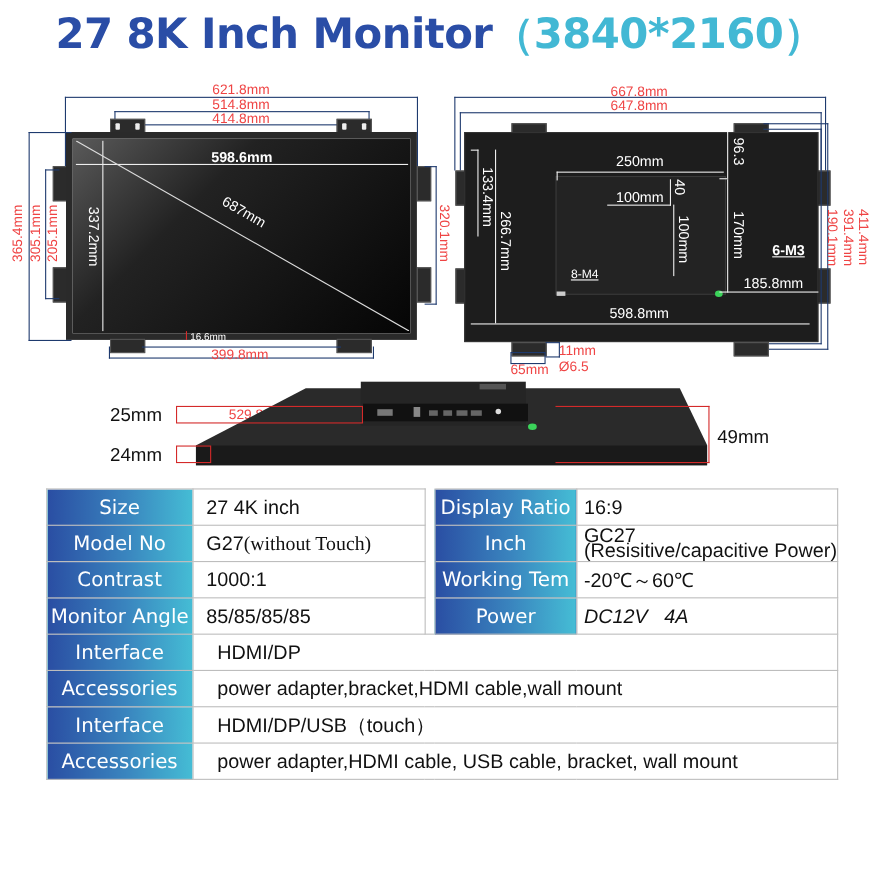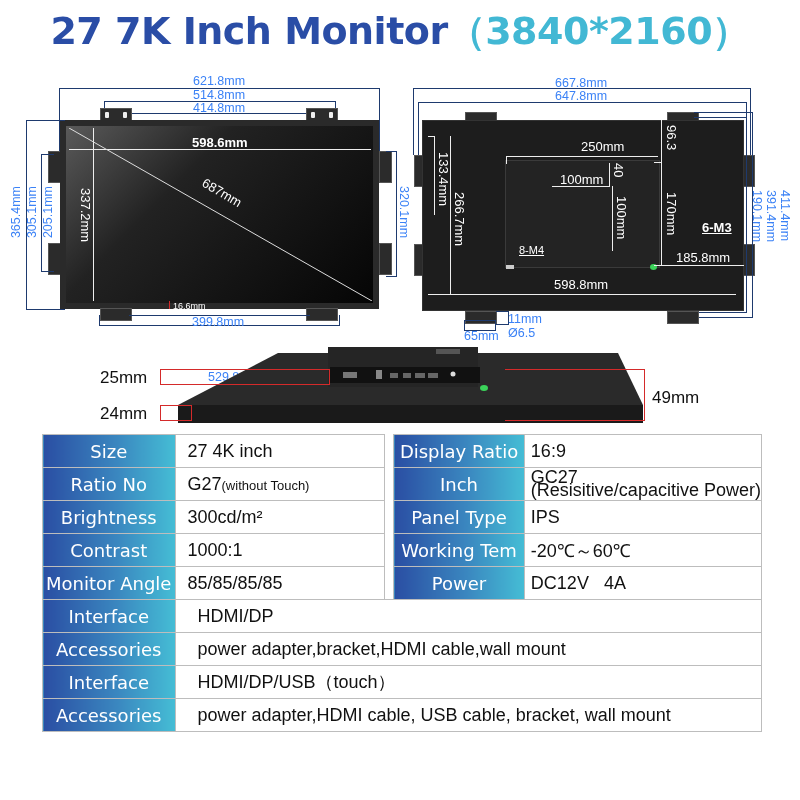--- a/index.html
+++ b/index.html
@@ -1,43 +1,43 @@
 <!DOCTYPE html>
 <html><head>
 <meta charset="utf-8">
 <style>
   html,body{margin:0;padding:0;background:#fff;}
   body{width:800px;height:800px;position:relative;overflow:hidden;font-family:"Liberation Sans","DejaVu Sans",sans-serif;color:#111;}
   .abs{position:absolute;}
   .title{position:absolute;left:0;top:6px;width:800px;text-align:center;font-family:"DejaVu Sans",sans-serif;font-weight:bold;font-size:38px;letter-spacing:-0.5px;white-space:nowrap;}
   .title .t1{color:#2a4da6;}
   .title .t2{color:#42b8d4;font-weight:bold;}
-  .dim{position:absolute;font-size:12.5px;color:#3b82f6;white-space:nowrap;line-height:13px;}
+  .dim{position:absolute;font-size:12.5px;color:#ef4444;white-space:nowrap;line-height:13px;}
   .dimw{position:absolute;font-size:13px;color:#fff;white-space:nowrap;line-height:14px;}
   .vert{writing-mode:vertical-rl;}
   .ln{position:absolute;border-color:#1e3a6e;border-style:solid;border-width:0;}
   .wl{position:absolute;background:#eee;}
   .panel{position:absolute;background:linear-gradient(135deg,#5a5a5a 0%,#222 35%,#050505 100%);border:6px solid #2a2a2a;box-sizing:border-box;}
   .back{position:absolute;background:#1d1d1d;border:1px solid #333;box-sizing:border-box;}
   .bracket{position:absolute;background:#2b2b2b;border:1px solid #555;box-sizing:border-box;}
   .hole{position:absolute;width:4px;height:6px;background:#eee;border-radius:1px;}
   table.spec{position:absolute;border-collapse:collapse;}
   .spec td{height:32px;border:1px solid #bdbdbd;padding:0;font-size:18px;}
   .lab{background:linear-gradient(90deg,#2a4ea3 0%,#3a86bf 55%,#45bdd5 100%);color:#fff;text-align:center;font-family:"DejaVu Sans",sans-serif;font-size:17px;}
   .val{padding-left:12px !important;color:#111;font-family:"Liberation Sans",sans-serif;font-size:18px;white-space:nowrap;}
-  .small{font-size:13px;}
+  .small{font-size:18px;font-family:Liberation Serif, serif;}
   .tiny{font-size:12px;line-height:13px;}
   .redbox{position:absolute;border:1px solid #d42a2a;box-sizing:border-box;}
   .sidelbl{position:absolute;font-size:17px;color:#111;white-space:nowrap;}
 </style>
 </head>
 <body>
 
 <div class="title">
-  <span class="t1">27 7K Inch Monitor</span><span class="t2">（3840*2160）</span>
+  <span class="t1">27 8K Inch Monitor</span><span class="t2">（3840*2160）</span>
 </div>
 
 <div>
 
   <div class="ln" style="left:59px;top:88px;width:319px;height:62px;border-width:1px 1px 0 1px;"></div>
   <div class="ln" style="left:104px;top:101px;width:230px;height:10px;border-width:1px 1px 0 1px;"></div>
   <div class="ln" style="left:127px;top:113px;width:184px;height:0;border-width:1px 0 0 0;"></div>
   <div class="dim" style="left:193px;top:75px;">621.8mm</div>
   <div class="dim" style="left:193px;top:89px;">514.8mm</div>
   <div class="dim" style="left:193px;top:102px;">414.8mm</div>
@@ -111,21 +111,21 @@
   <div class="wl" style="left:612px;top:186px;width:1px;height:65px;"></div>
   <div class="wl" style="left:661px;top:163px;width:1px;height:103px;"></div>
   <div class="wl" style="left:654px;top:162px;width:8px;height:1px;"></div>
   <div class="wl" style="left:654px;top:265px;width:90px;height:1px;"></div>
   <div class="wl" style="left:661px;top:120px;width:1px;height:42px;"></div>
   <div class="wl" style="left:428px;top:294px;width:308px;height:1px;"></div>
   <div class="wl" style="left:450px;top:136px;width:1px;height:158px;"></div>
   <div class="wl" style="left:428px;top:136px;width:7px;height:1px;"></div>
   <div class="wl" style="left:434px;top:136px;width:1px;height:79px;"></div>
 
-  <div class="dimw" style="left:560px;top:140px;margin-left:21px;">250mm</div>
+  <div class="dimw" style="left:560px;top:140px;">250mm</div>
   <div class="dimw" style="left:560px;top:173px;">100mm</div>
   <div class="dimw vert" style="left:611px;top:163px;">40</div>
   <div class="dimw vert" style="left:614px;top:196px;">100mm</div>
   <div class="dimw vert" style="left:664px;top:192px;">170mm</div>
   <div class="dimw vert" style="left:664px;top:125px;">96.3</div>
   <div class="dimw vert" style="left:436px;top:152px;">133.4mm</div>
   <div class="dimw vert" style="left:452px;top:192px;">266.7mm</div>
   <div class="dimw" style="left:702px;top:221px;text-decoration:underline;font-weight:bold;">6-M3</div>
   <div class="dimw" style="left:519px;top:243px;font-size:11px;text-decoration:underline;text-align:center;">8-M4</div>
   <div class="dimw" style="left:676px;top:251px;">185.8mm</div>
@@ -164,66 +164,59 @@
     <rect x="258" y="4" width="24" height="5" fill="#555"></rect>
   </svg>
   <div class="redbox" style="left:160px;top:369px;width:170px;height:16px;"></div>
   <div class="redbox" style="left:160px;top:405px;width:32px;height:16px;"></div>
   <div class="redbox" style="left:505px;top:369px;width:140px;height:52px;border-left:none;"></div>
   <div class="sidelbl" style="left:100px;top:368px;">25mm</div>
   <div class="sidelbl" style="left:100px;top:404px;">24mm</div>
   <div class="sidelbl" style="left:652px;top:388px;">49mm</div>
 </div>
 
-<table class="spec" style="left:42px;top:434px;width:720px;">
+<table class="spec" style="left:42px;top:444px;width:720px;">
   <colgroup>
       <col style="width:137px">
       <col style="width:218px">
       <col style="width:10px">
       <col style="width:137px">
       <col style="width:218px">
     </colgroup>
   <tbody>
       <tr>
     <td class="lab">Size</td>
     <td class="val">27 4K inch</td>
     <td style="border-top:none;border-bottom:none;"></td>
     <td class="lab">Display Ratio</td>
     <td class="val" style="padding-left:6px !important;">16:9</td>
   </tr>
   <tr>
-    <td class="lab">Ratio No</td>
+    <td class="lab">Model No</td>
     <td class="val"><span>G27</span><span class="small">(without Touch)</span></td>
     <td style="border-top:none;border-bottom:none;"></td>
     <td class="lab">Inch</td>
     <td class="val tiny" style="padding-left:6px !important;">
           <div>GC27</div>
           <div>(Resisitive/capacitive Power)</div>
         </td>
   </tr>
   <tr>
-    <td class="lab">Brightness</td>
-    <td class="val">300cd/m²</td>
-    <td style="border-top:none;border-bottom:none;"></td>
-    <td class="lab">Panel Type</td>
-    <td class="val" style="padding-left:6px !important;">IPS</td>
-  </tr>
-  <tr>
     <td class="lab">Contrast</td>
     <td class="val">1000:1</td>
     <td style="border-top:none;border-bottom:none;"></td>
     <td class="lab">Working Tem</td>
     <td class="val" style="padding-left:6px !important;">-20℃～60℃</td>
   </tr>
   <tr>
     <td class="lab">Monitor Angle</td>
     <td class="val">85/85/85/85</td>
     <td style="border-top:none;border-bottom:none;"></td>
     <td class="lab">Power</td>
-    <td class="val" style="padding-left:6px !important;white-space:pre;">DC12V   4A</td>
+    <td class="val" style="padding-left:6px !important;white-space:pre;font-style:italic;">DC12V   4A</td>
   </tr>
   <tr>
     <td class="lab">Interface</td>
     <td class="val" colspan="4" style="padding-left:22px !important;">HDMI/DP</td>
   </tr>
   <tr>
     <td class="lab">Accessories</td>
     <td class="val" colspan="4" style="padding-left:22px !important;">power adapter,bracket,HDMI cable,wall mount</td>
   </tr>
   <tr>

